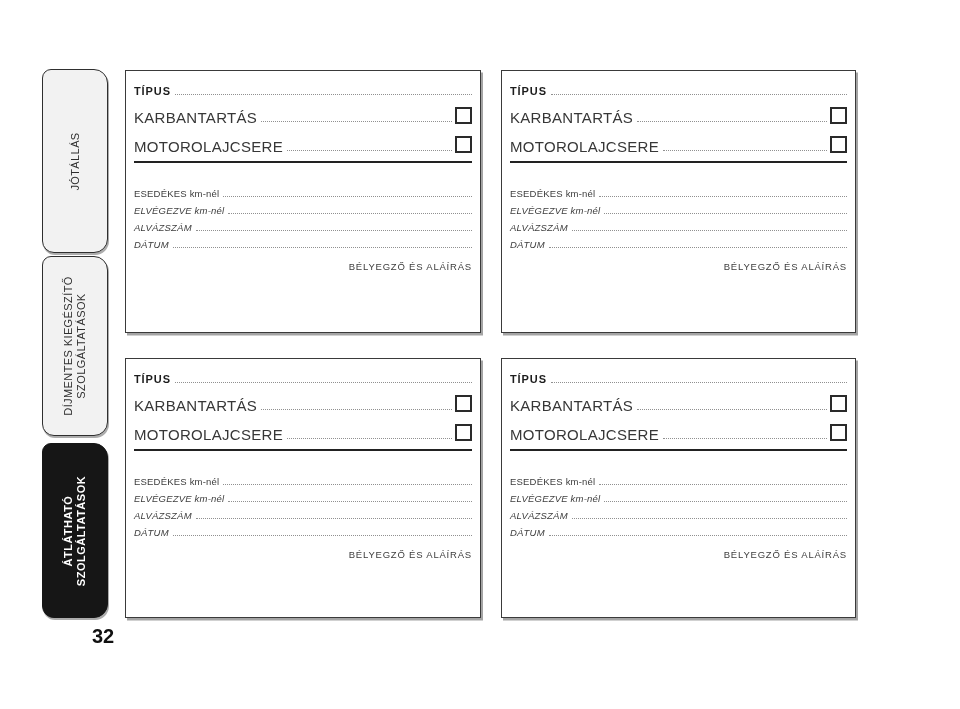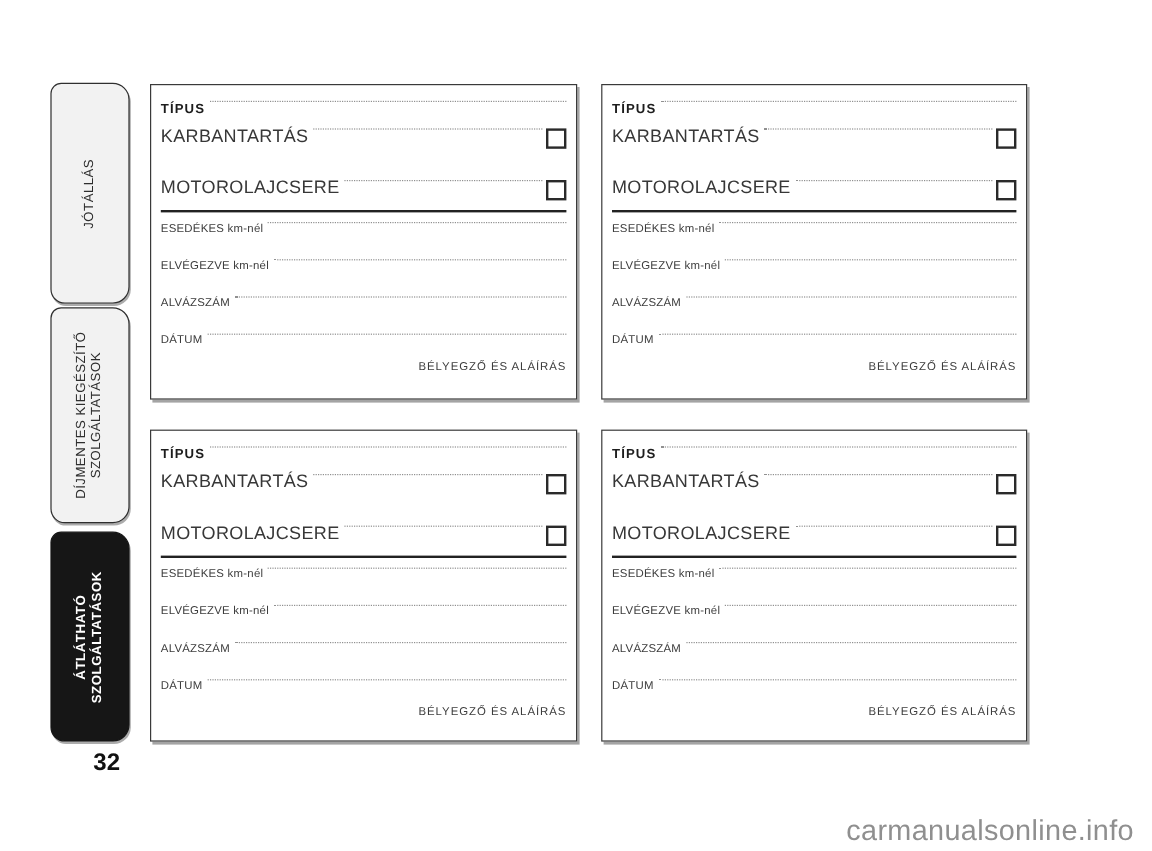--- a/index.html
+++ b/index.html
@@ -24,56 +24,56 @@
     transform: rotate(-90deg); white-space: nowrap; text-align: center;
     font-size: 11px; line-height: 13px; letter-spacing: 0.4px; color: #2e2e2e;
   }
   .tab--active .tab-text { color: #ffffff; font-weight: bold; letter-spacing: 0.5px; }
   .tab-line { white-space: nowrap; }
   .tab1 { top: 69px;  height: 184px; }
   .tab2 { top: 256px; height: 180px; }
   .tab3 { top: 443px; height: 175px; }
 
   .page-num {
-    position: absolute; left: 62px; top: 625px; width: 38px;
-    text-align: right; font-size: 20px; font-weight: bold; color: #111111;
+    position: absolute; left: 84px; top: 625px; width: 38px;
+    text-align: center; font-size: 20px; font-weight: bold; color: #111111;
   }
 
   
   .card {
     position: absolute; background: #ffffff;
     border: 1.5px solid #3a3a3a;
     box-shadow: 2px 2.5px 0 rgba(90,90,90,0.55);
     box-sizing: border-box; padding: 10px 8px 0 8px;
   }
   .card.pos1 { left: 125px; top: 70px;  width: 356px; height: 263px; }
   .card.pos2 { left: 501px; top: 70px;  width: 355px; height: 263px; }
   .card.pos3 { left: 125px; top: 358px; width: 356px; height: 260px; }
   .card.pos4 { left: 501px; top: 358px; width: 355px; height: 260px; }
 
-  .row { display: flex; align-items: flex-start; }
+  .row { display: flex; align-items: flex-end; }
   .leader {
     flex: 1; height: 0; margin: 0 0 3px 4px;
     border-bottom: 1.5px dotted #909090;
   }
   .row-tipus { margin-top: 3px; }
   .lbl-tipus {
     font-weight: bold; font-size: 11px; letter-spacing: 0.9px;
     color: #1d1d1d; line-height: 14px;
   }
   .row-check { margin-top: 9px; }
-  .row-check + .row-check { margin-top: 25px; }
+  .row-check + .row-check { margin-top: 11px; }
   .lbl-main { font-size: 15px; line-height: 14px; letter-spacing: 0.3px; color: #373737; }
   .checkbox {
     width: 13px; height: 13px; margin: 0 0 1px 3px;
     border: 2px solid #2a2a2a; background: #ffffff; flex: 0 0 auto;
   }
   .divider { margin: 7px 0 0 0; border-top: 2px solid #222222; height: 0; }
-  .row-small { margin-top: 8px; }
-  .row-small + .row-small { margin-top: 19px; }
+  .row-small { margin-top: 25px; }
+  .row-small + .row-small { margin-top: 5px; font-style: italic; }
   .lbl-small { font-size: 9.5px; line-height: 12px; letter-spacing: 0.2px; color: #3c3c3c; }
   .stamp {
     margin-top: 10px; text-align: right;
     font-size: 9.5px; letter-spacing: 0.8px; color: #3c3c3c;
   }
 
   
   .watermark {
     position: absolute; right: 15px; bottom: 2px;
     font-size: 24px; color: #8f8f8f; letter-spacing: 0.3px;
@@ -274,14 +274,13 @@
 
     <div class="row row-small">
       <span class="lbl-small">DÁTUM</span>
       <span class="leader"></span>
     </div>
 
     <div class="stamp">BÉLYEGZŐ ÉS ALÁÍRÁS</div>
   </section>
     </div>
 
-  <div class="watermark">carmanualsonline.info</div>
 </div>
 
 </body></html>

